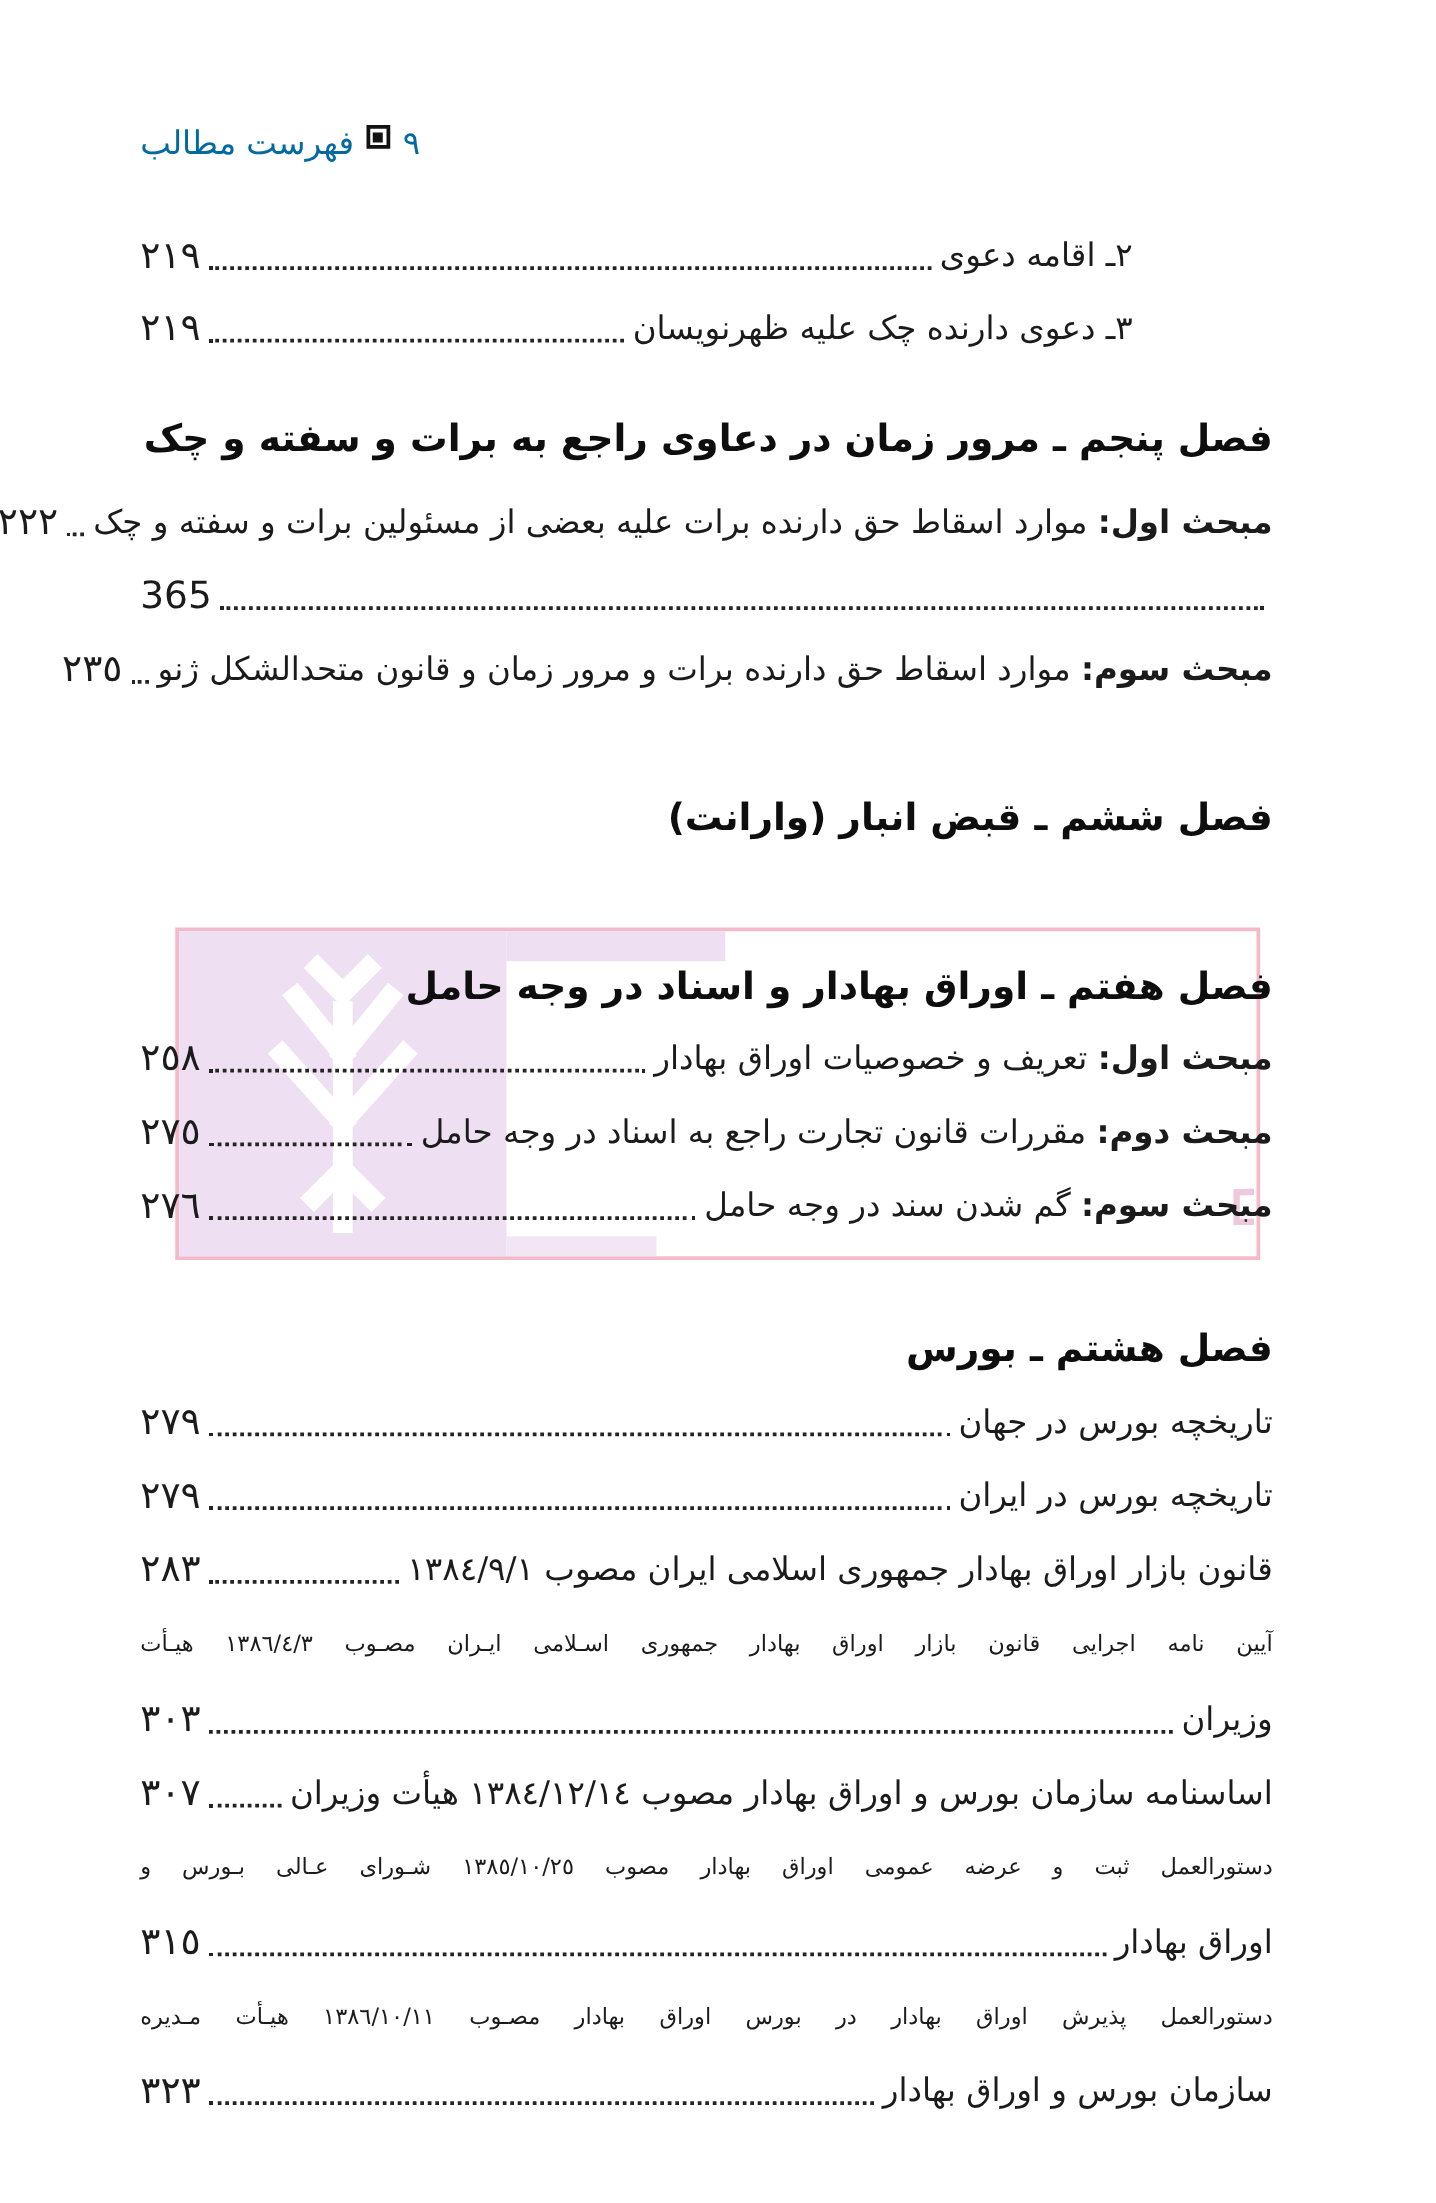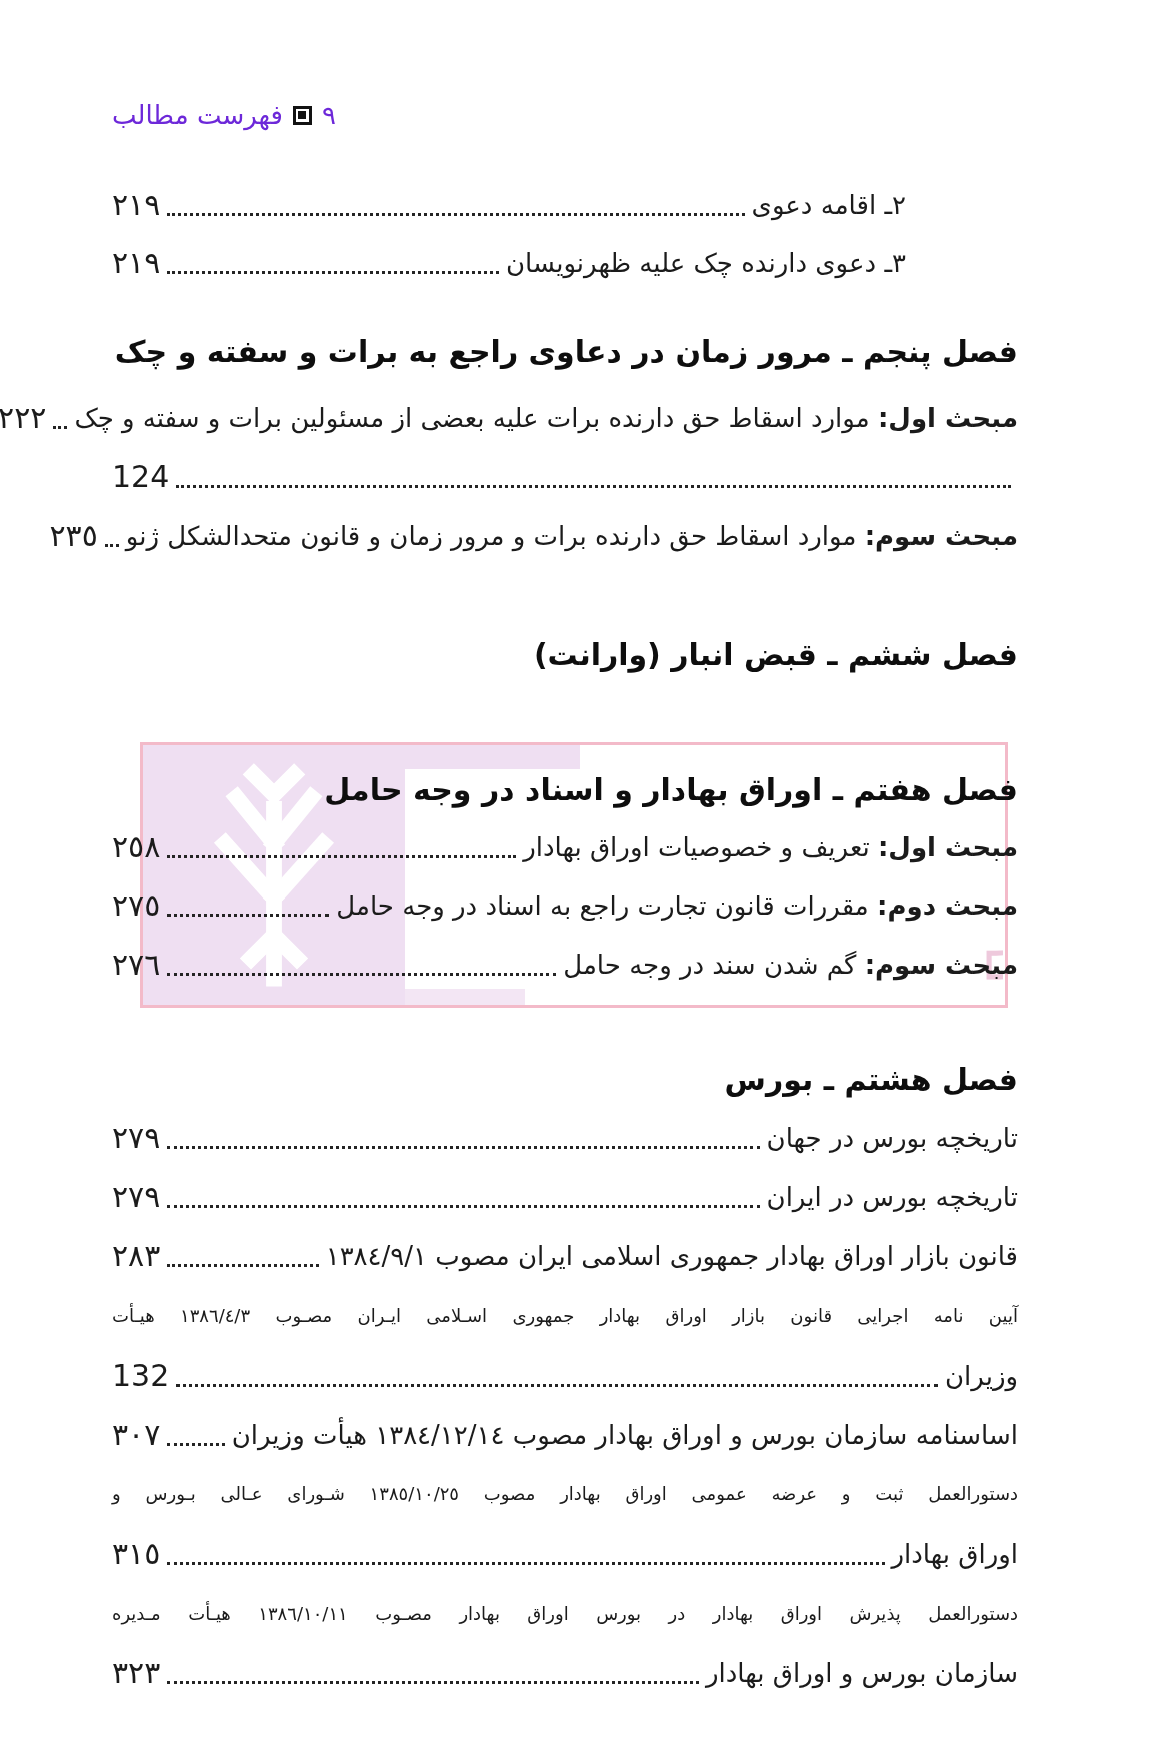--- a/index.html
+++ b/index.html
@@ -23,22 +23,22 @@
     background:#efdff2;display:flex;align-items:center;justify-content:center;
   }
   .wm-strip{position:absolute;left:262px;top:0;width:175px;height:24px;background:#efdff2;}
   .wm-strip2{position:absolute;left:262px;bottom:0;width:120px;height:16px;background:#f3e6f4;}
   .wm-word{position:absolute;left:230px;top:6px;width:630px;height:250px;overflow:hidden;}
 
   
   .block{position:absolute;left:112px;right:131px;z-index:2;}
   .hdr{
     position:absolute;left:112px;top:100px;z-index:2;
-    display:flex;flex-direction:row-reverse;align-items:center;gap:10px;
-    font-size:26px;color:#6d28d9;
+    display:flex;flex-direction:row-reverse;gap:10px;
+    font-size:26px;color:#0369a1;
   }
   .sq{
     width:19px;height:19px;border:3px solid #121212;display:inline-flex;
     align-items:center;justify-content:center;box-sizing:border-box;
   }
   .sq i{display:block;width:8px;height:8px;background:#121212;}
 
   .row{
     display:flex;align-items:flex-end;
     font-size:26px;line-height:40px;height:40px;white-space:nowrap;
@@ -110,21 +110,21 @@
   <div class="block chapter" style="top:330px">فصل پنجم ـ مرور زمان در دعاوی راجع به برات و سفته و چک</div>
 
   <div class="block row" style="top:398px">
     <span class="t"><span class="lbl">مبحث اول:</span> <span>موارد اسقاط حق دارنده برات علیه بعضی از مسئولین برات و سفته و چک</span></span>
     <span class="dots"></span>
     <span class="pg">٢٢٢</span>
   </div>
 
   <div class="block row" style="top:457px">
     <span class="dots"></span>
-    <span class="pg">124</span>
+    <span class="pg">365</span>
   </div>
 
   <div class="block row" style="top:516px">
     <span class="t"><span class="lbl">مبحث سوم:</span> <span>موارد اسقاط حق دارنده برات و مرور زمان و قانون متحدالشکل ژنو</span></span>
     <span class="dots"></span>
     <span class="pg">٢٣٥</span>
   </div>
 
   <div class="block chapter" style="top:768px">فصل هفتم ـ اوراق بهادار و اسناد در وجه حامل</div>
 
@@ -166,21 +166,21 @@
     <span class="t">قانون بازار اوراق بهادار جمهوری اسلامی ایران مصوب ١٣٨٤/٩/١</span>
     <span class="dots"></span>
     <span class="pg">٢٨٣</span>
   </div>
 
   <div class="block wrap" style="top:1296px">آیین نامه اجرایی قانون بازار اوراق بهادار جمهوری اسـلامی ایـران مصـوب ١٣٨٦/٤/٣ هیـأت</div>
 
   <div class="block row" style="top:1356px">
     <span class="t">وزیران</span>
     <span class="dots"></span>
-    <span class="pg">132</span>
+    <span class="pg">٣٠٣</span>
   </div>
 
   <div class="block row" style="top:1415px">
     <span class="t">اساسنامه سازمان بورس و اوراق بهادار مصوب ١٣٨٤/١٢/١٤ هیأت وزیران</span>
     <span class="dots"></span>
     <span class="pg">٣٠٧</span>
   </div>
 
   <div class="block wrap" style="top:1474px">دستورالعمل ثبت و عرضه عمومی اوراق بهادار مصوب ١٣٨٥/١٠/٢٥ شـورای عـالی بـورس و</div>
 

